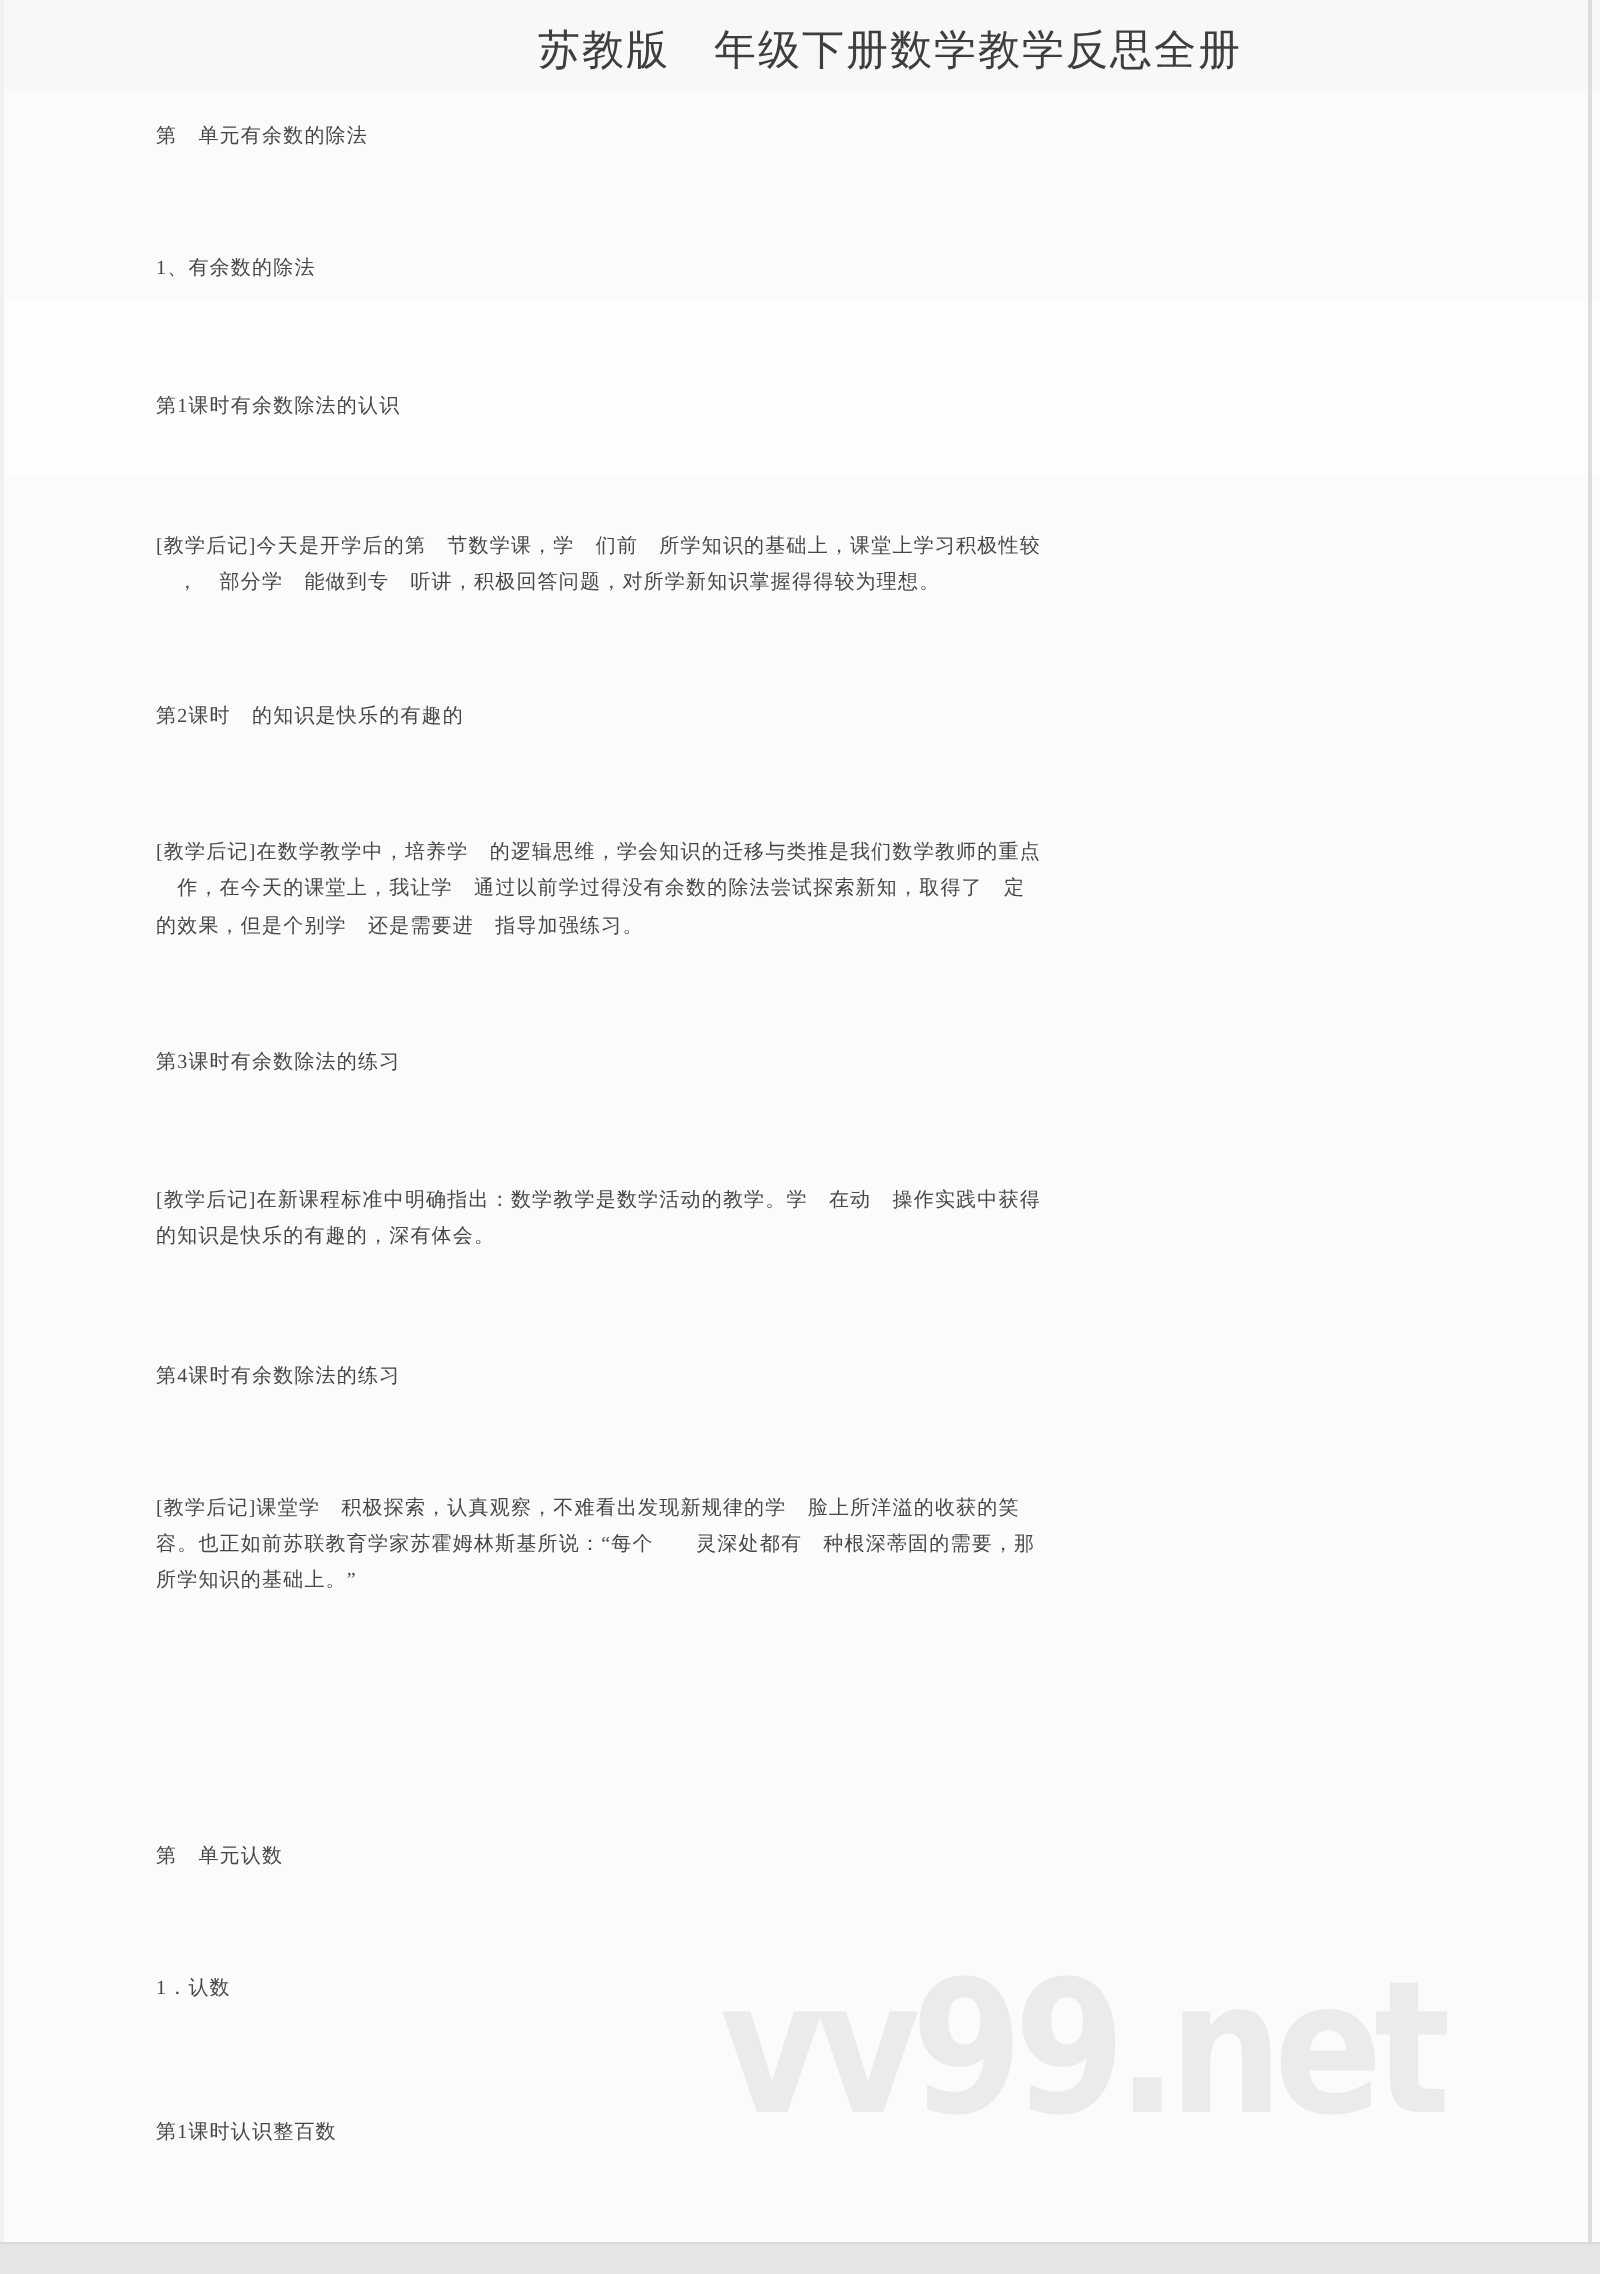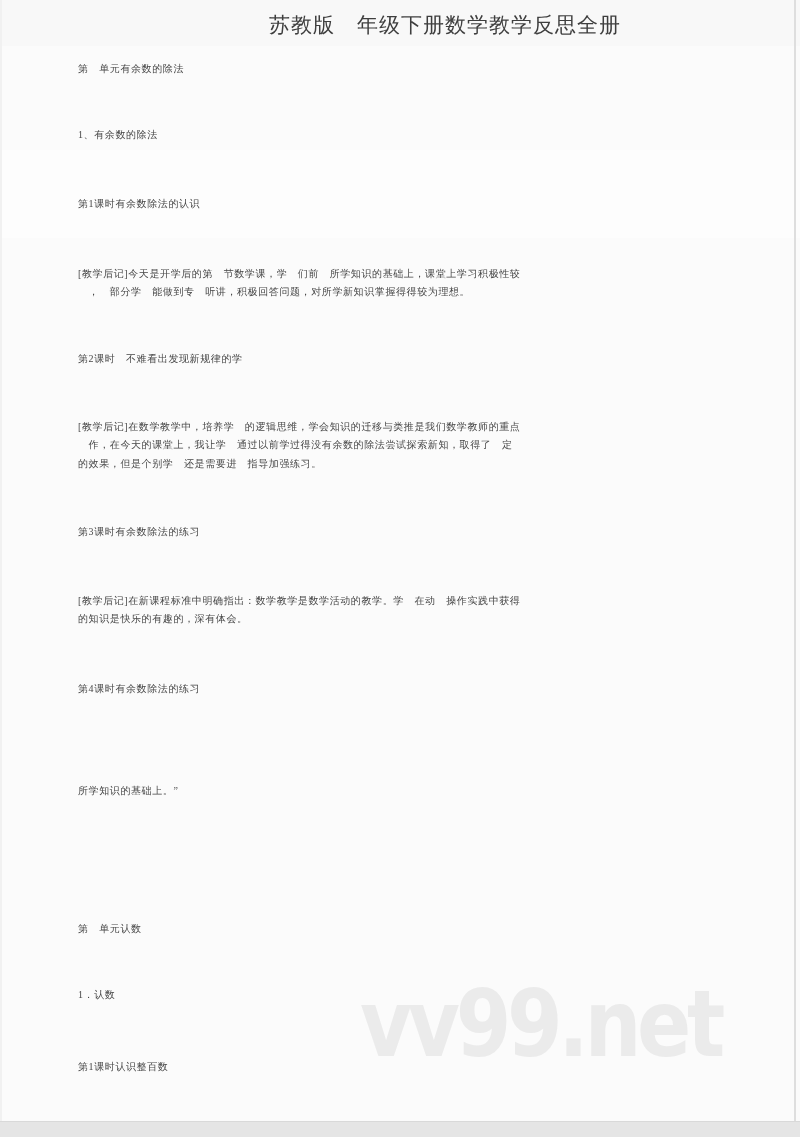--- a/index.html
+++ b/index.html
@@ -46,33 +46,35 @@
 
   <div class="title txt">苏教版　年级下册数学教学反思全册</div>
 
   <div class="line txt" style="top:61px">第　单元有余数的除法</div>
   <div class="line txt" style="top:127px">1、有余数的除法</div>
   <div class="line txt" style="top:196px">第1课时有余数除法的认识</div>
 
   <div class="line txt" style="top:284px">　，　部分学　能做到专　听讲，积极回答问题，对所学新知识掌握得得较为理想。</div>
   <div class="line txt" style="top:266px">[教学后记]今天是开学后的第　节数学课，学　们前　所学知识的基础上，课堂上学习积极性较</div>
 
-  <div class="line txt" style="top:351px">第2课时　不难看出发现新规律的学</div>
+  <div class="line txt" style="top:351px">第2课时　的知识是快乐的有趣的</div>
 
   <div class="line txt" style="top:419px">[教学后记]在数学教学中，培养学　的逻辑思维，学会知识的迁移与类推是我们数学教师的重点</div>
   <div class="line txt" style="top:456px">的效果，但是个别学　还是需要进　指导加强练习。</div>
   <div class="line txt" style="top:437px">　作，在今天的课堂上，我让学　通过以前学过得没有余数的除法尝试探索新知，取得了　定</div>
 
   <div class="line txt" style="top:524px">第3课时有余数除法的练习</div>
 
   <div class="line txt" style="top:593px">[教学后记]在新课程标准中明确指出：数学教学是数学活动的教学。学　在动　操作实践中获得</div>
   <div class="line txt" style="top:611px">的知识是快乐的有趣的，深有体会。</div>
 
   <div class="line txt" style="top:681px">第4课时有余数除法的练习</div>
 
+  <div class="line txt" style="top:747px">[教学后记]课堂学　积极探索，认真观察，不难看出发现新规律的学　脸上所洋溢的收获的笑</div>
+  <div class="line txt" style="top:765px">容。也正如前苏联教育学家苏霍姆林斯基所说：“每个　　灵深处都有　种根深蒂固的需要，那</div>
   <div class="line txt" style="top:783px">所学知识的基础上。”</div>
 
   <div class="line txt" style="top:921px">第　单元认数</div>
   <div class="line txt" style="top:987px">1．认数</div>
   <div class="line txt" style="top:1059px">第1课时认识整百数</div>
 
   <div class="edge-left"></div>
   <div class="edge-right"></div>
   <div class="bottom-strip"></div>
 

